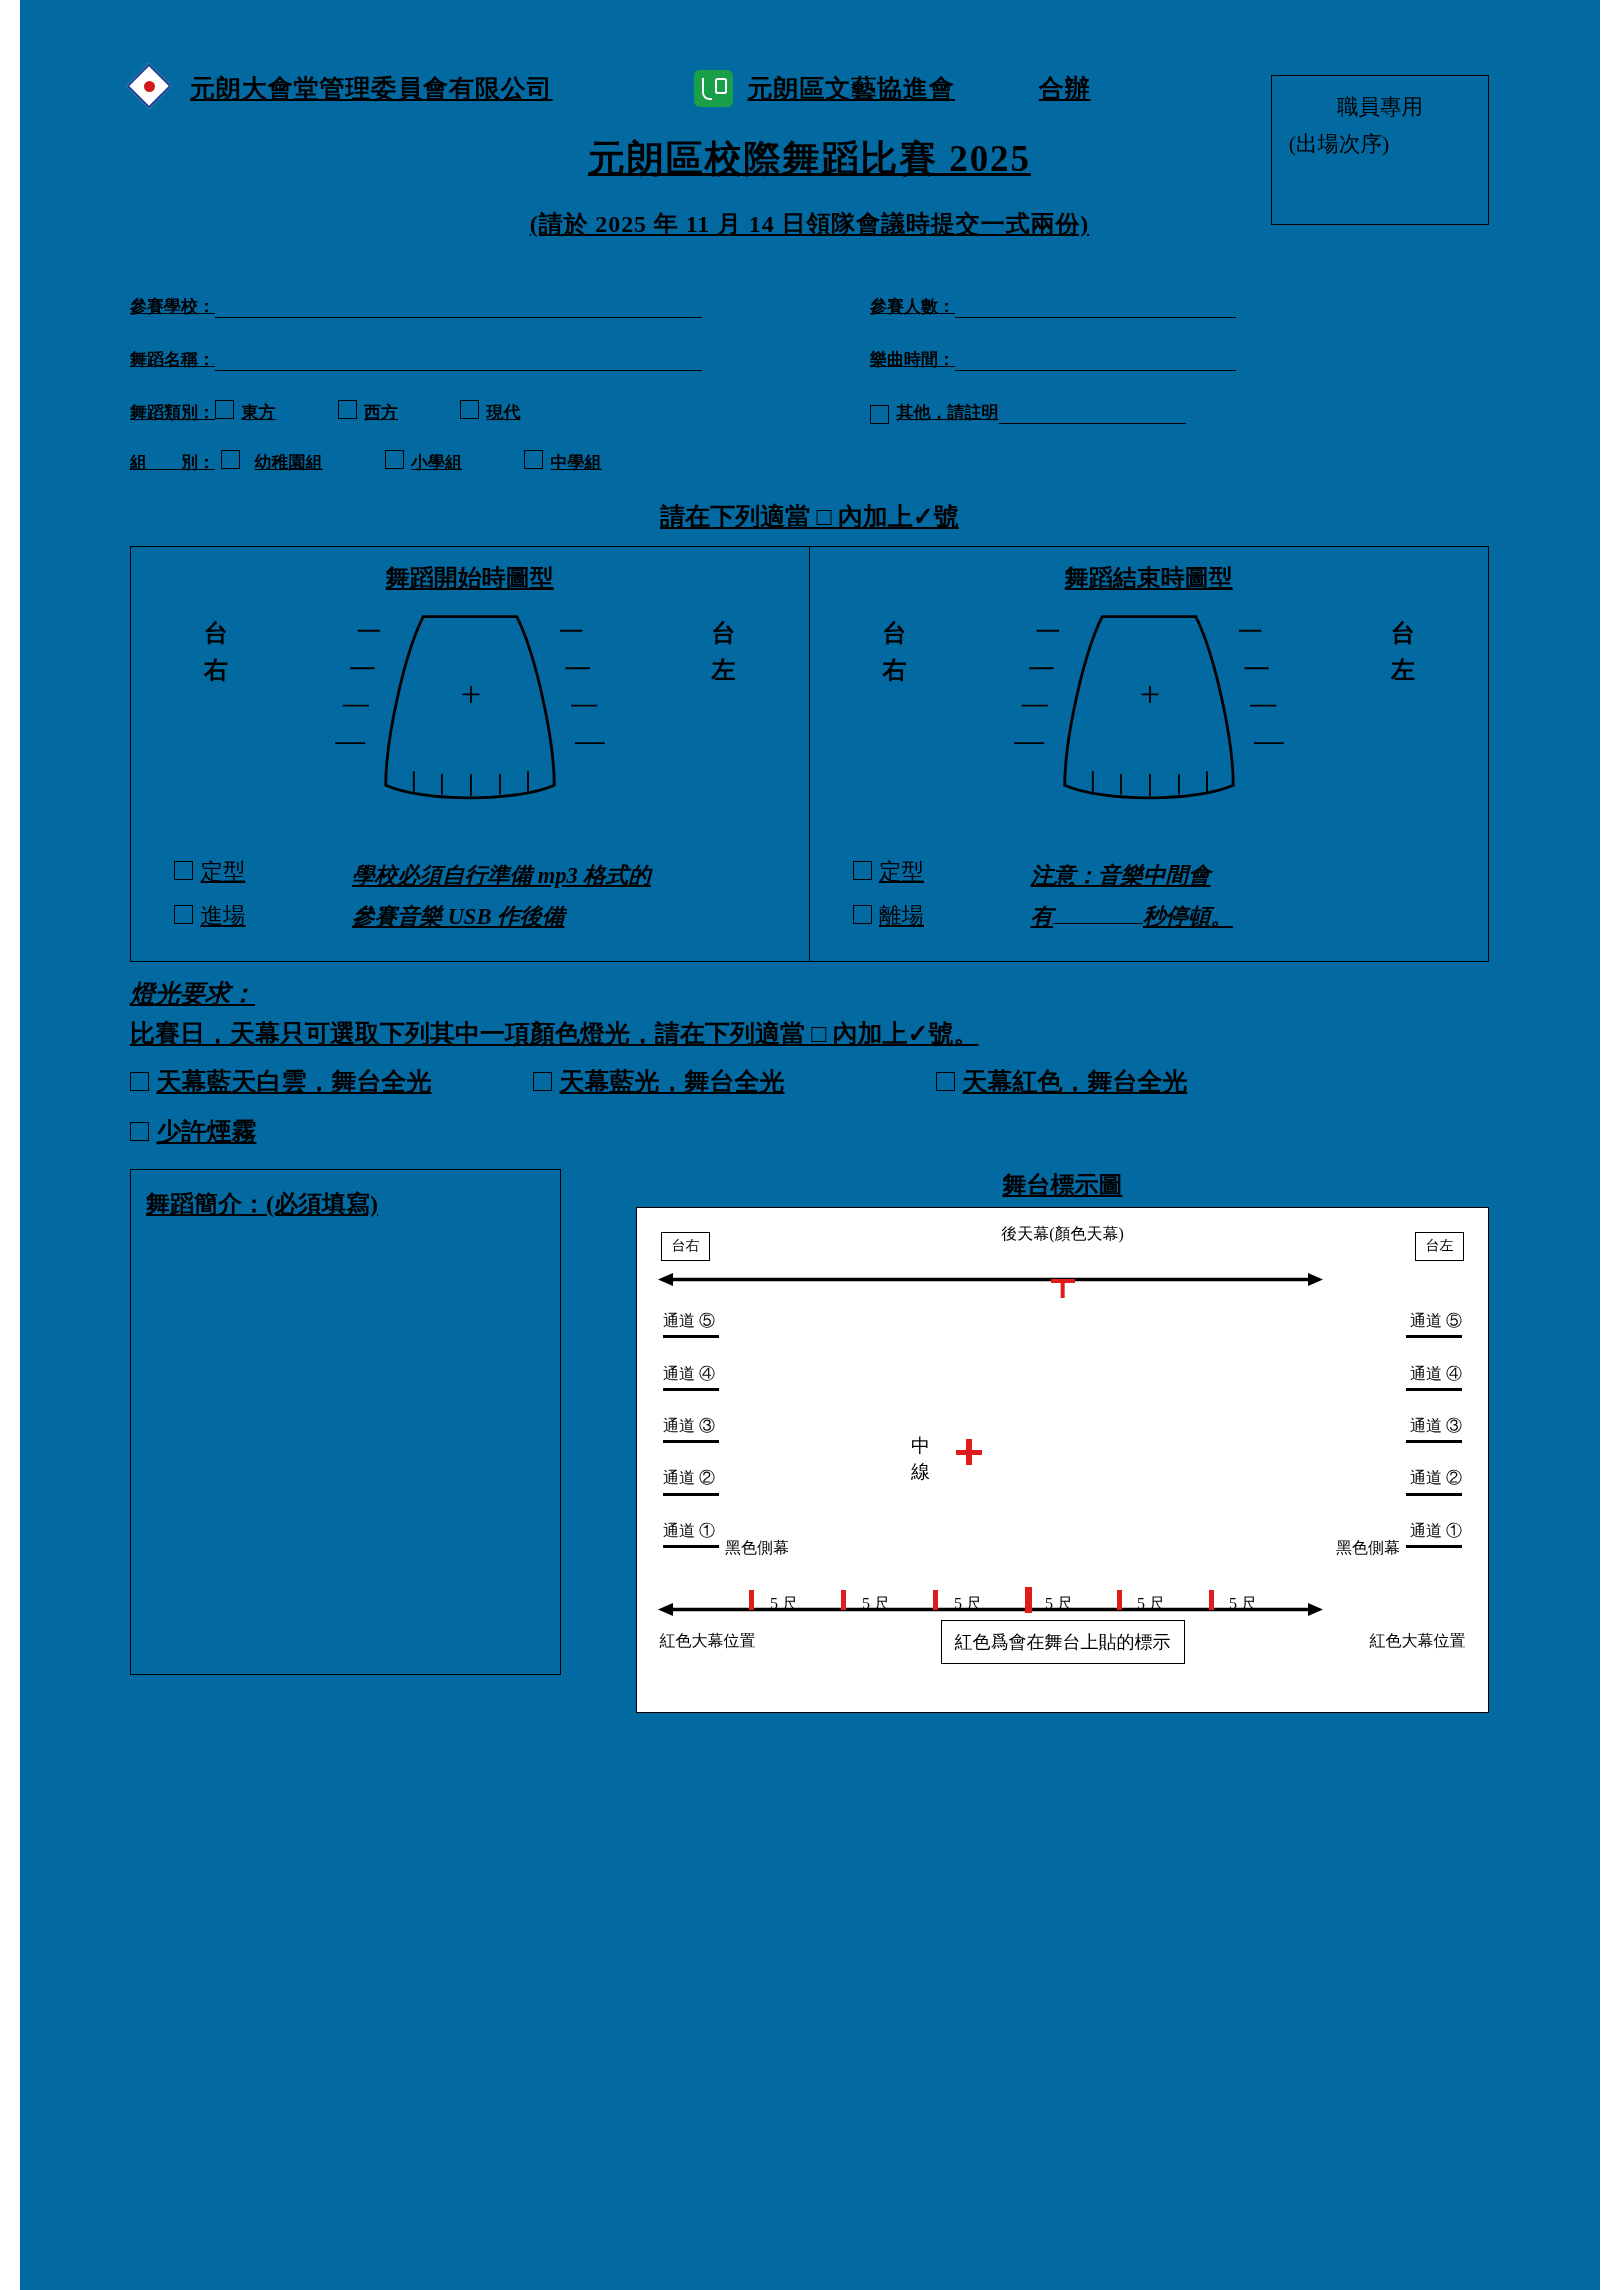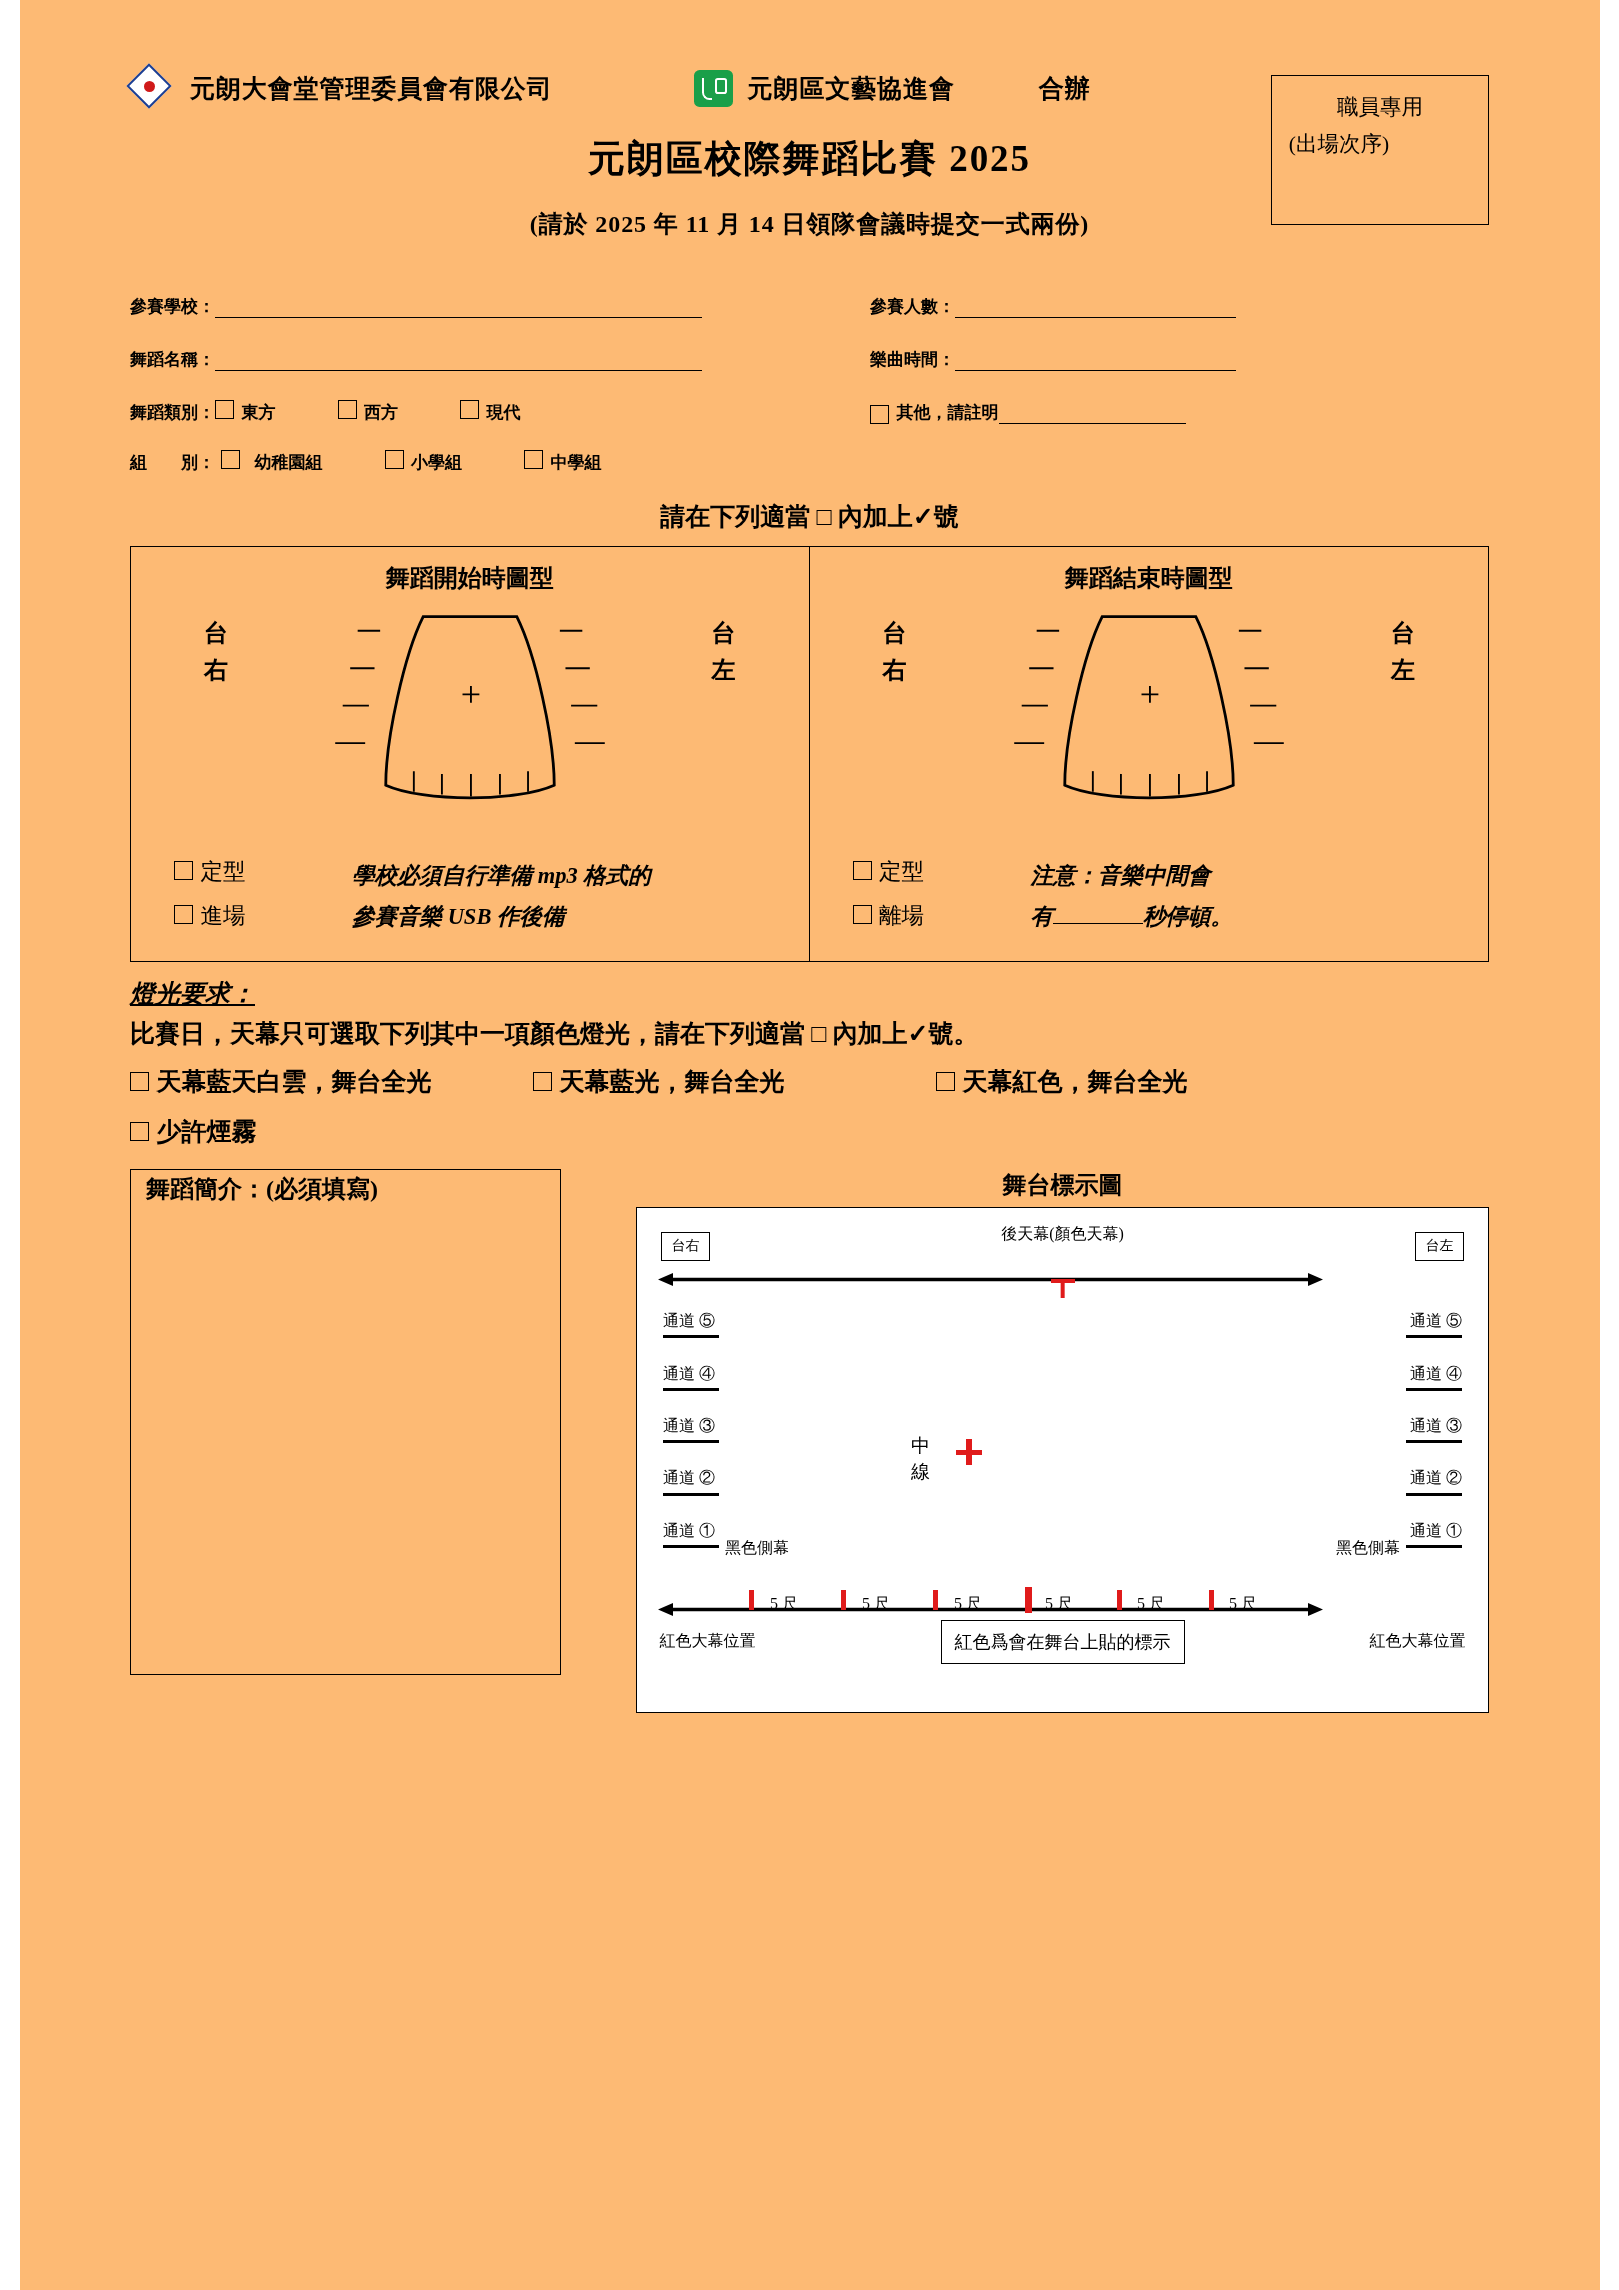--- a/index.html
+++ b/index.html
@@ -9,24 +9,25 @@
   }
   body {
     font-family: "Liberation Serif", "DejaVu Serif", serif;
     color: #000000;
   }
   .page {
     position: relative;
     width: 1580px;
     height: 2291px;
     margin: 0 auto;
-    background: #fdba74;
+    background: #0369a1;
     box-sizing: border-box;
     padding: 0;
     overflow: hidden;
+    text-decoration: underline;
   }
   .inner {
     position: relative;
     margin: 0 auto;
     width: 1359px;
     padding-top: 67px;
   }
 
   
   .header-row {
@@ -241,21 +242,21 @@
   
   .bottom {
     display: flex;
     margin-top: 20.6px;
   }
   .intro-box {
     width: 431px;
     height: 506px;
     border: 1.9px solid #000;
     box-sizing: border-box;
-    padding: 3px 15px;
+    padding: 18px 15px;
     font-size: 24px;
     font-weight: bold;
     margin-right: 75px;
   }
   .stage-map-wrap { flex: 1; }
   .stage-map-title {
     text-align: center;
     font-size: 24px;
     font-weight: bold;
     margin-bottom: 5.6px;

